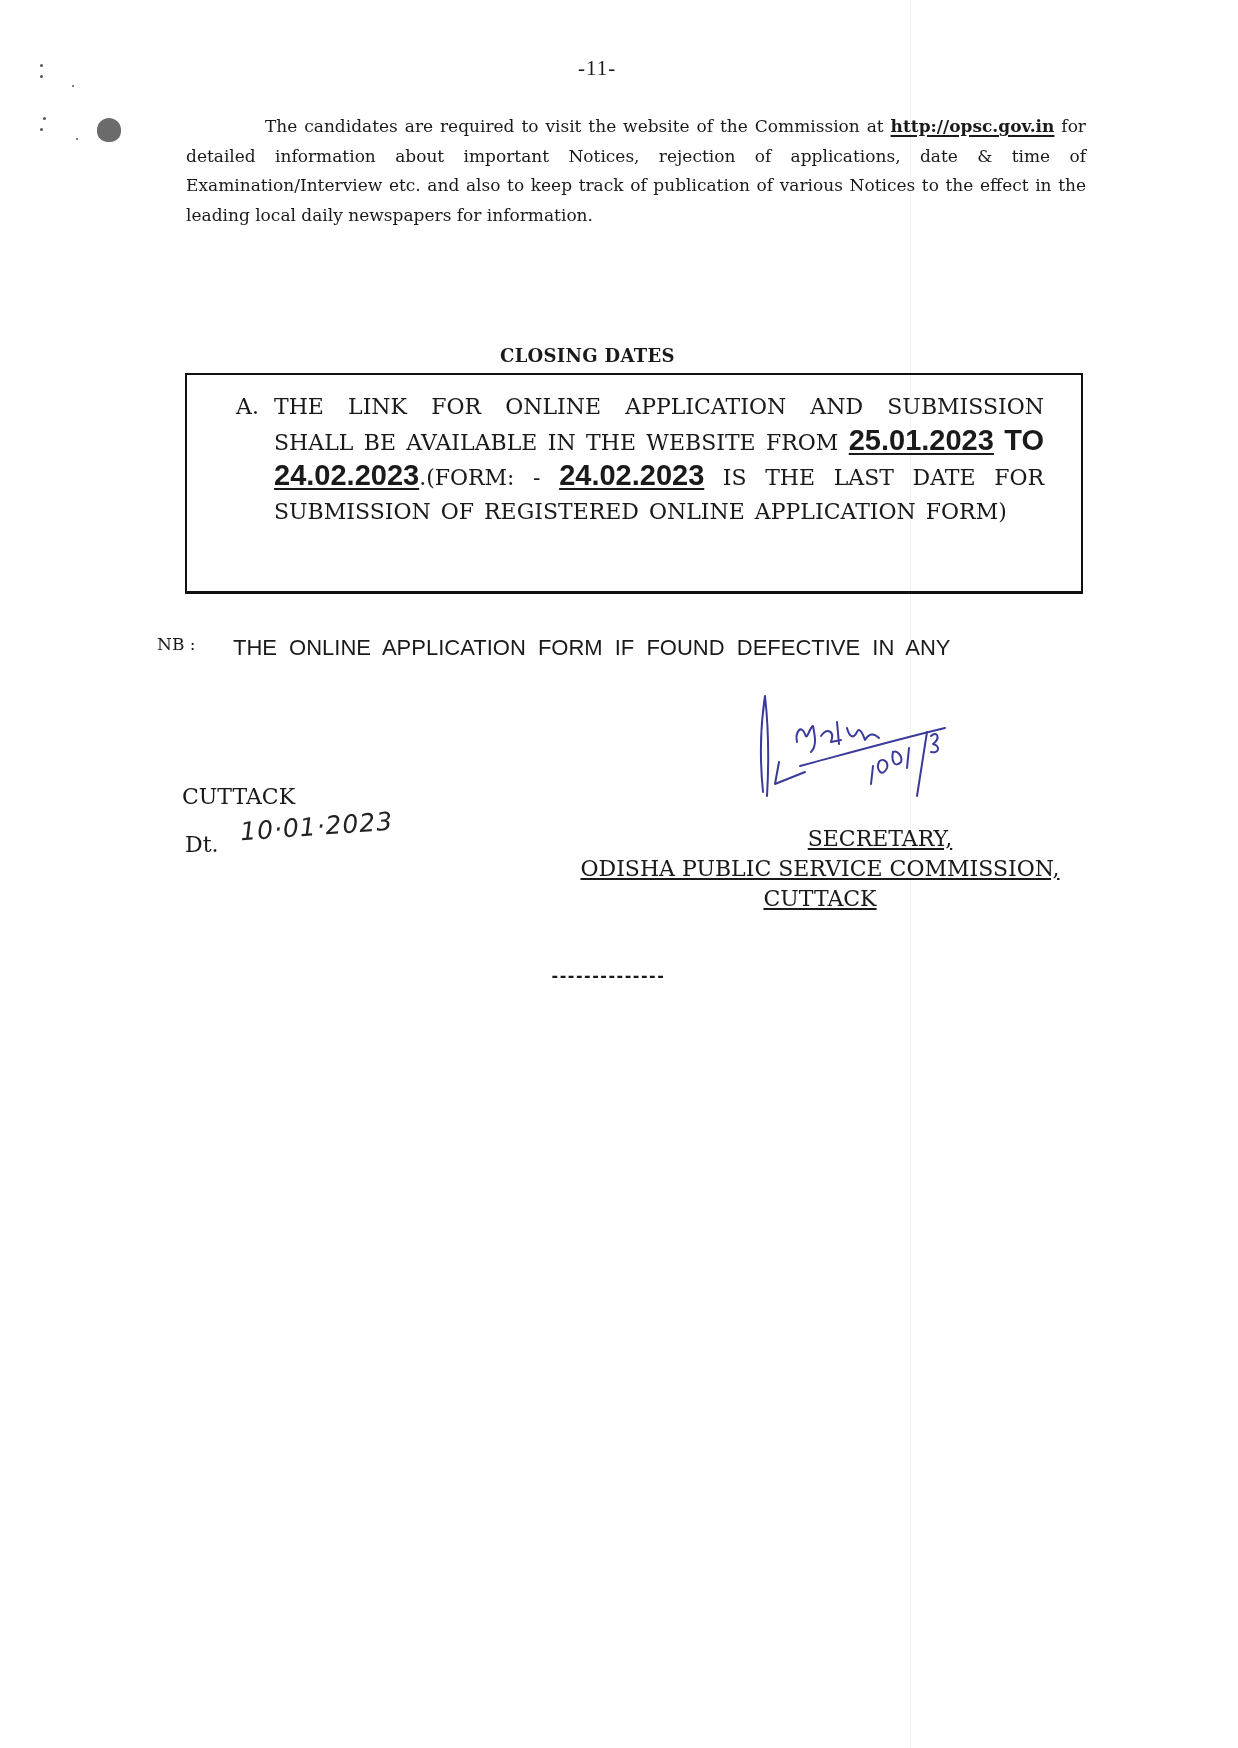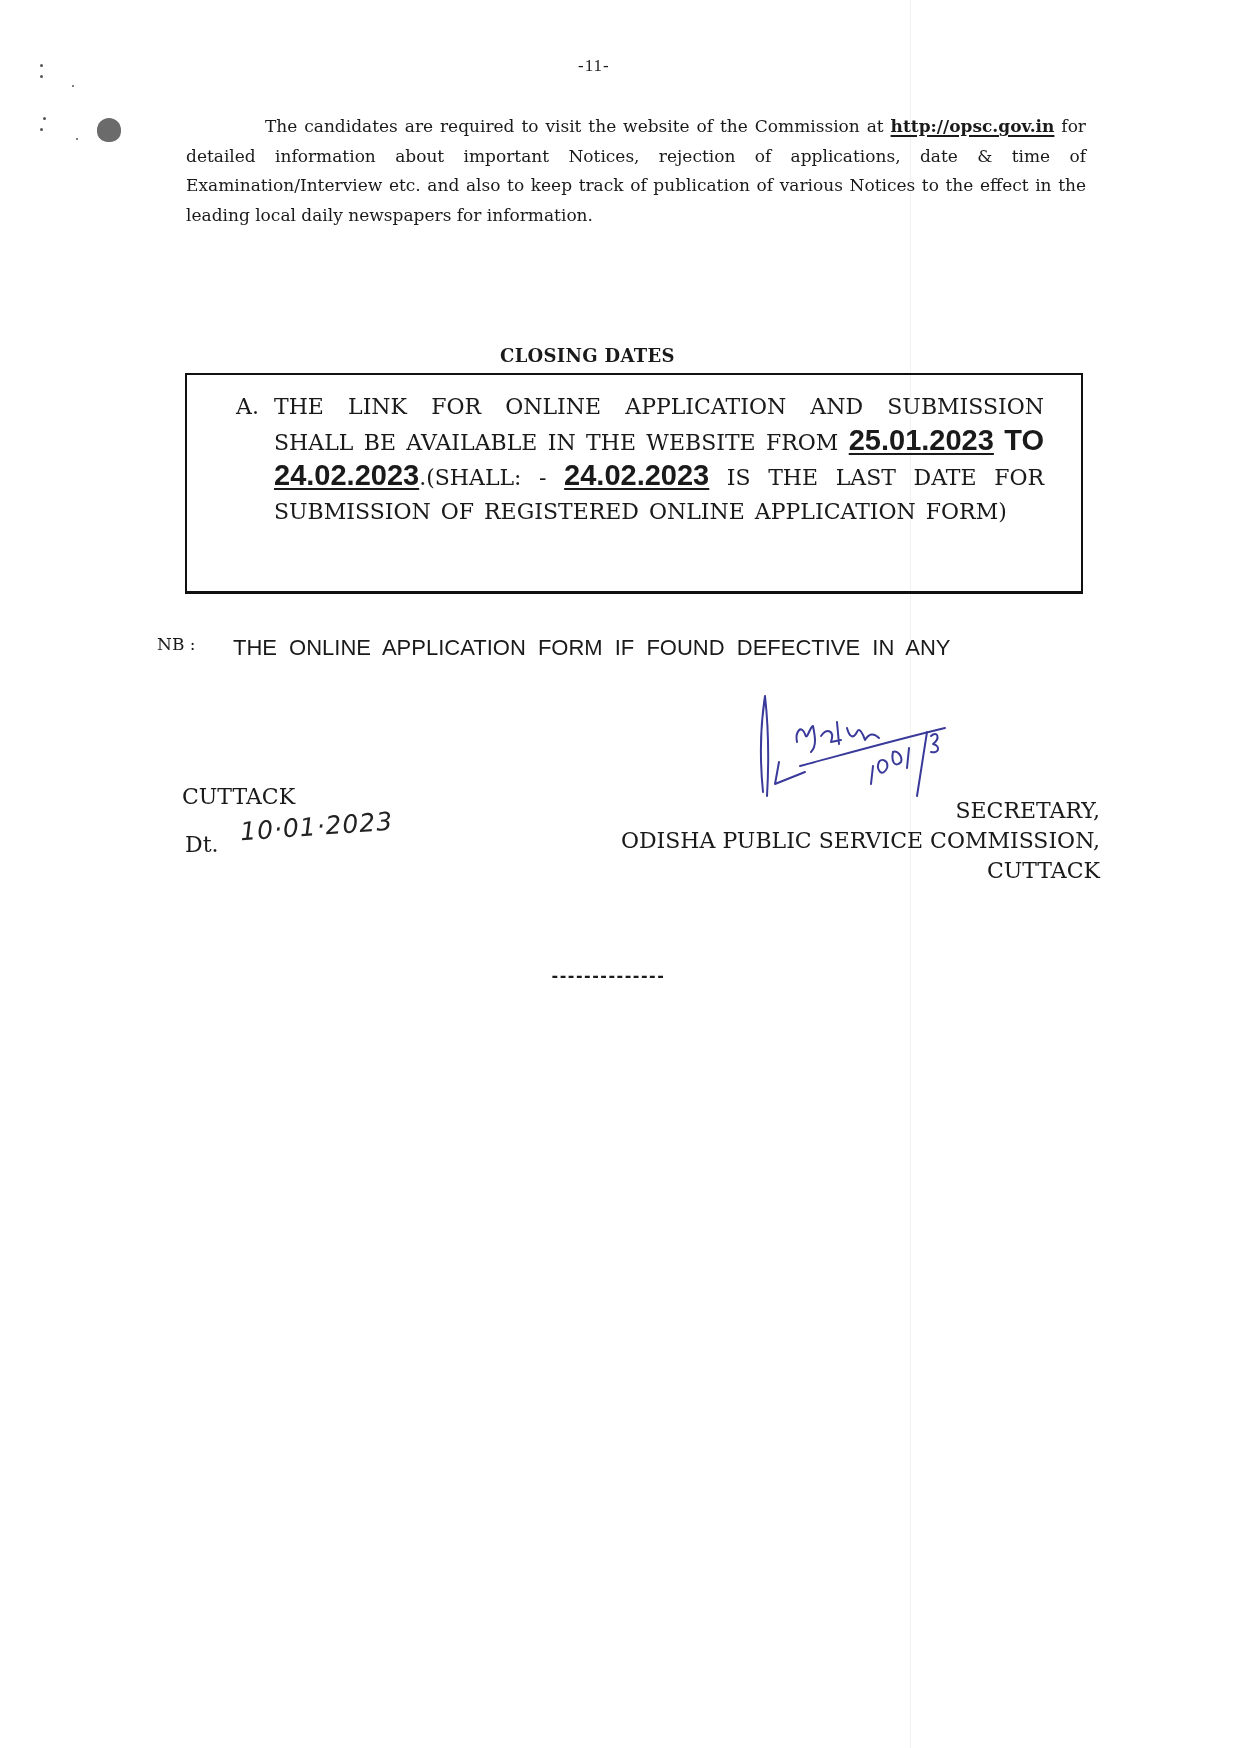--- a/index.html
+++ b/index.html
@@ -6,21 +6,21 @@
   body {
     width: 1238px; height: 1748px; position: relative; overflow: hidden;
     background: #ffffff; color: #1a1a1a;
     font-family: "DejaVu Serif", "Liberation Serif", serif;
   }
   .abs { position: absolute; white-space: nowrap; }
   .scan-line { position: absolute; top: 0; width: 1px; height: 1748px; background: #f1f1f1; }
   .speck { position: absolute; background: #555; border-radius: 50%; }
   .punch-hole { position: absolute; left: 97px; top: 118px; width: 24px; height: 24px; border-radius: 50% 50% 45% 45%; background: #6b6b6b; }
 
-  .page-num { left: 578px; top: 56px; font-size: 17px; font-family: "Liberation Serif", serif; letter-spacing: 1px; }
+  .page-num { left: 578px; top: 56px; font-size: 21px; font-family: "Liberation Serif", serif; letter-spacing: 1px; }
 
   .para { position: absolute; left: 186px; top: 112px; width: 900px; font-size: 17px; line-height: 29.5px; text-align: justify; text-align-last: left; }
   .para .indent { display: inline-block; width: 79px; }
   .para .url { font-weight: bold; text-decoration: underline; text-underline-offset: 3px; text-decoration-thickness: 2px; }
 
   .heading { left: 500px; top: 345px; font-size: 18px; font-weight: bold; font-family: "DejaVu Serif", serif; letter-spacing: 0.3px; }
 
   .box { position: absolute; left: 185px; top: 373px; width: 898px; height: 221px; border: 2px solid #111; border-bottom-width: 3px; box-sizing: border-box; }
   .item-label { position: absolute; left: 49px; top: 15px; font-size: 22px; line-height: 33.5px; font-family: "DejaVu Serif", serif; }
   .item-text { position: absolute; left: 87px; top: 15px; width: 770px; font-size: 22px; line-height: 33.5px; text-align: justify; text-align-last: left; font-family: "DejaVu Serif", serif; word-spacing: 3px; }
@@ -29,21 +29,21 @@
 
   .nb-label { left: 157px; top: 634px; font-size: 17px; font-family: "DejaVu Serif", serif; }
   .nb-text { position: absolute; left: 233px; top: 634px; width: 892px; font-size: 22px; line-height: 28px; text-align: justify; text-align-last: left; font-family: "Liberation Serif", serif; }
   .nb-text span { font-family: Liberation Sans, sans-serif; word-spacing: 6px; }
   .nb-text .line2 { font-family: "DejaVu Serif", serif; letter-spacing: -0.6px; word-spacing: -2px; }
 
   .place { left: 182px; top: 784px; font-size: 22px; font-family: "DejaVu Serif", serif; }
   .date-label { left: 185px; top: 814px; font-size: 22px; font-family: "DejaVu Serif", serif; margin-top: 18px; }
   .date-hand { left: 240px; top: 812px; font-size: 25px; font-style: italic; font-family: "DejaVu Sans", sans-serif; transform: rotate(-4deg); color: #222; letter-spacing: 1px; }
 
-  .sign-block { position: absolute; left: 540px; top: 796px; width: 560px; text-align: right; font-size: 22px; line-height: 30px; font-family: "DejaVu Serif", serif; }
+  .sign-block { position: absolute; left: 540px; top: 824px; width: 560px; text-align: center; font-size: 22px; line-height: 30px; font-family: "DejaVu Serif", serif; text-decoration: underline; }
   .sign-block .sec { display: block; padding-left: 120px; }
   .signature { position: absolute; left: 745px; top: 692px; width: 230px; height: 110px; }
 
   .end-rule { left: 550px; top: 966px; font-size: 16px; font-family: "DejaVu Sans Mono", monospace; letter-spacing: -1.5px; font-weight: bold; }
 </style>
 </head>
 <body>
 
 <div class="scan-line" style="left:910px"></div>
 <div class="speck" style="left:40px;top:64px;width:3px;height:3px"></div>
@@ -55,21 +55,21 @@
 <div class="punch-hole"></div>
 
 <div class="abs page-num">-11-</div>
 
 <div class="para"><span class="indent"></span><span>The candidates are required to visit the website of the Commission at </span><span class="url">http://opsc.gov.in</span><span> for detailed information about important Notices, rejection of applications, date &amp; time of Examination/Interview etc. and also to keep track of publication of various Notices to the effect in the leading local daily newspapers for information.</span></div>
 
 <div class="abs heading">CLOSING DATES</div>
 
 <div class="box">
   <div class="item-label">A.</div>
-  <div class="item-text"><span>THE LINK FOR ONLINE APPLICATION AND SUBMISSION SHALL BE AVAILABLE IN THE WEBSITE FROM </span><b class="u">25.01.2023</b> <b>TO</b> <b class="u">24.02.2023</b><span>.(SHALL: - </span><b class="u">24.02.2023</b><span> IS THE LAST DATE FOR SUBMISSION OF REGISTERED ONLINE APPLICATION FORM)</span></div>
+  <div class="item-text"><span>THE LINK FOR ONLINE APPLICATION AND SUBMISSION SHALL BE AVAILABLE IN THE WEBSITE FROM </span><b class="u">25.01.2023</b> <b>TO</b> <b class="u">24.02.2023</b><span>.(FORM: - </span><b class="u">24.02.2023</b><span> IS THE LAST DATE FOR SUBMISSION OF REGISTERED ONLINE APPLICATION FORM)</span></div>
 </div>
 
 <div class="abs nb-label">NB :</div>
 <div class="nb-text"><span>THE ONLINE APPLICATION FORM IF FOUND DEFECTIVE IN ANY</span><br></div>
 
 <div class="abs place">CUTTACK</div>
 <div class="abs date-label">Dt.</div>
 <div class="abs date-hand">10·01·2023</div>
 
 <svg class="signature" viewBox="0 0 230 110">

